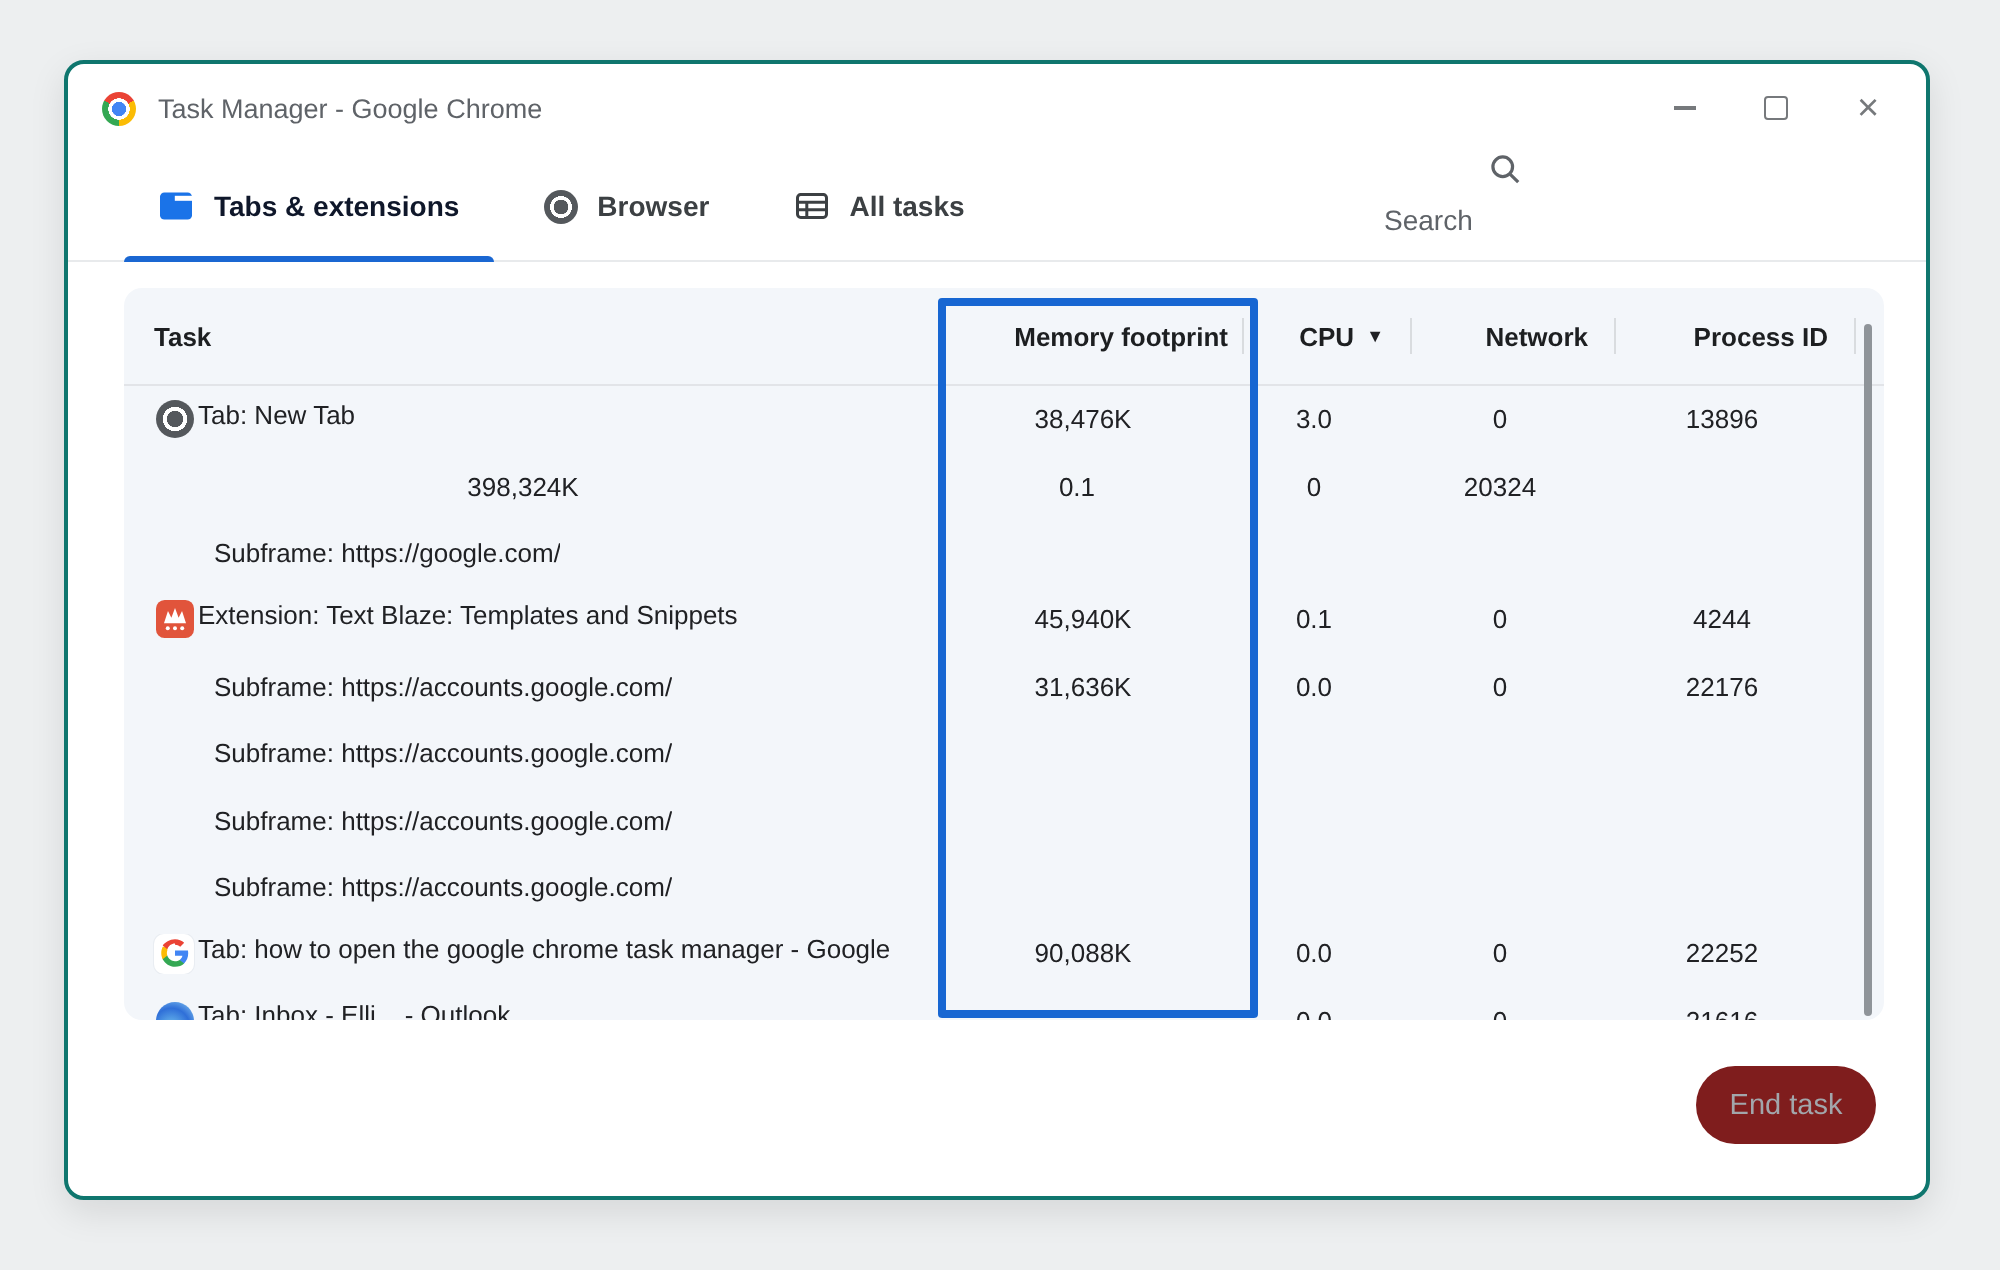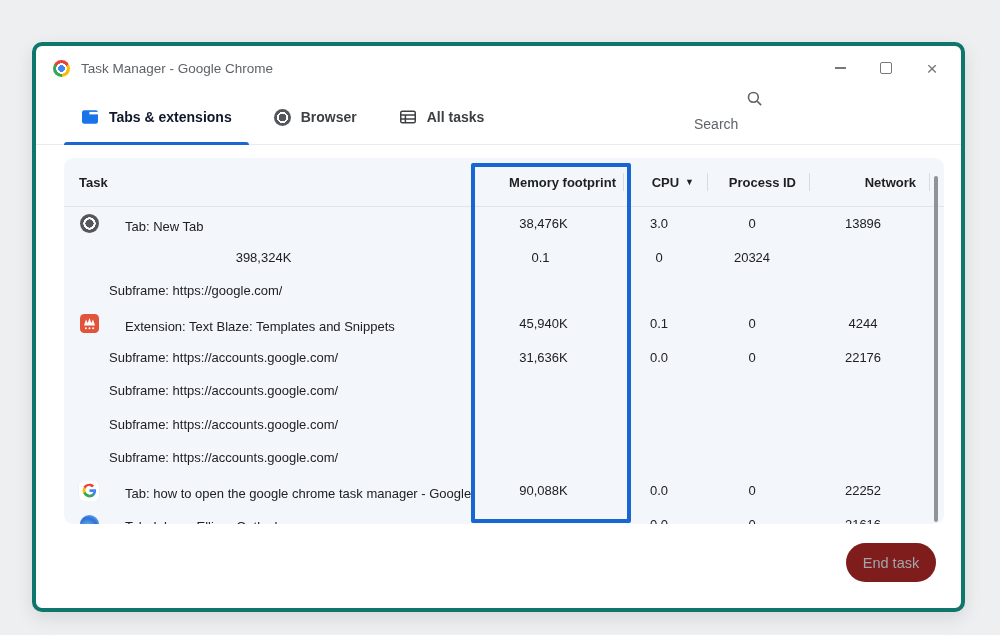--- a/index.html
+++ b/index.html
@@ -1,21 +1,21 @@
 <!DOCTYPE html>
 <html><head>
 <meta charset="utf-8">
 <style>
   * { margin:0; padding:0; box-sizing:border-box; }
   body { font-family:"Liberation Sans","DejaVu Sans",sans-serif; }
   .stage { position:relative; width:1000px; height:635px; background:#edeff0; overflow:hidden; }
 
   
-  .window { position:absolute; left:32px; top:42px; width:933px; height:570px;
-    background:#fff; border:4px solid #0f766e; border-radius:10px;
+  .window { position:absolute; left:32px; top:30px; width:933px; height:570px;
+    background:#fff; border:2px solid #0f766e; border-radius:10px;
     box-shadow:0 6px 18px rgba(0,0,0,.10); overflow:hidden; }
 
   
   .titlebar { position:relative; height:44px; display:flex; align-items:center; padding-left:17px; }
   .chrome-color { width:17px; height:17px; border-radius:50%; flex:0 0 auto;
     background:
       radial-gradient(circle at 50% 50%, #4285f4 0 29%, #fff 30% 44%, rgba(0,0,0,0) 45%),
       conic-gradient(from -60deg, #ea4335 0 120deg, #fbbc05 0 240deg, #34a853 0 360deg); }
   .title-text { margin-left:11px; font-size:13.5px; color:#5f6368; }
   .win-controls { position:absolute; right:22px; top:0; height:44px; display:flex; align-items:center; gap:32px; }
@@ -47,21 +47,21 @@
   .hcell { position:relative; height:100%; display:flex; align-items:center; }
   .hcell.right { justify-content:flex-end; }
   .hcell.sep::after { content:''; position:absolute; right:0; top:50%; transform:translateY(-50%);
     width:1px; height:18px; background:#d9dcdf; }
   .h-task { padding-left:15px; }
   .h-mem { padding-right:8px; }
   .h-cpu, .h-net, .h-pid { padding-right:14px; }
   .sort-arrow { font-size:9px; margin-left:6px; color:#202124; }
 
   .trow { height:33.4px; font-size:13px; color:#202124; cursor:default; }
-  .cell.task { display:flex; align-items:flex-end; gap:26px; padding-left:15px; overflow:hidden; }
+  .cell.task { display:flex; align-items:flex-start; gap:2px; padding-left:15px; overflow:hidden; }
   .trow.subframe .cell.task { padding-left:45px; }
   .task-text { white-space:nowrap; overflow:hidden; }
   .cell.num { text-align:center; white-space:nowrap; }
   .cell.mem { padding-right:8px; }
   .cell.cpu, .cell.net, .cell.pid { padding-right:14px; }
 
   .row-icon { width:20px; height:20px; flex:0 0 auto; display:inline-flex; align-items:center; justify-content:center; }
   .glyph { width:19px; height:19px; border-radius:50%; display:inline-block; }
   .chrome-gray { background:radial-gradient(circle at 50% 50%, #54585c 0 30%, #fff 31% 45%, #54585c 46% 100%); }
   .blob { background:radial-gradient(circle at 40% 65%, #6fc0ee, #2f6fd8 55%, #8fd0f4); }
@@ -130,25 +130,25 @@
         <div class="hcell h-task">
           <span>Task</span>
         </div>
         <div class="hcell right sep h-mem">
           <span>Memory footprint</span>
         </div>
         <div class="hcell right sep h-cpu">
           <span>CPU</span>
           <span class="sort-arrow">▼</span>
         </div>
+        <div class="hcell right sep h-net">
+          <span>Network</span>
+        </div>
         <div class="hcell right sep h-pid">
           <span>Process ID</span>
-        </div>
-        <div class="hcell right sep h-net">
-          <span>Network</span>
         </div>
         <div class="hcell"></div>
       </div>
       <div>
           <div class="grid-row trow">
     <div class="cell task">
       <span class="row-icon">
                 <span class="glyph chrome-gray"></span>
               </span>
       <span class="task-text">Tab: New Tab</span>

